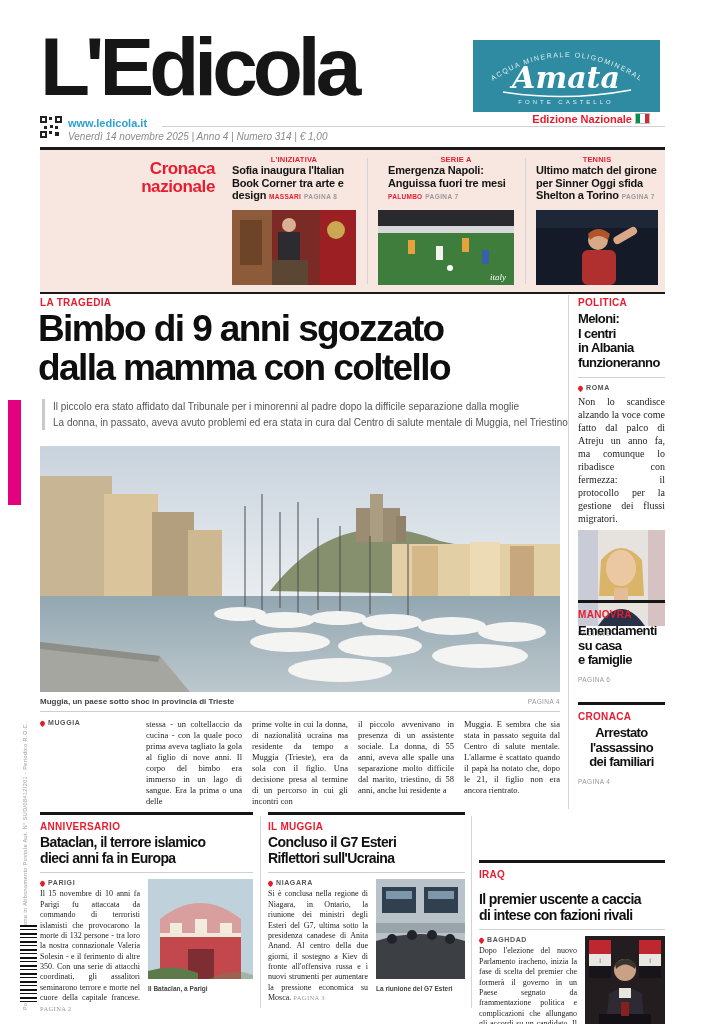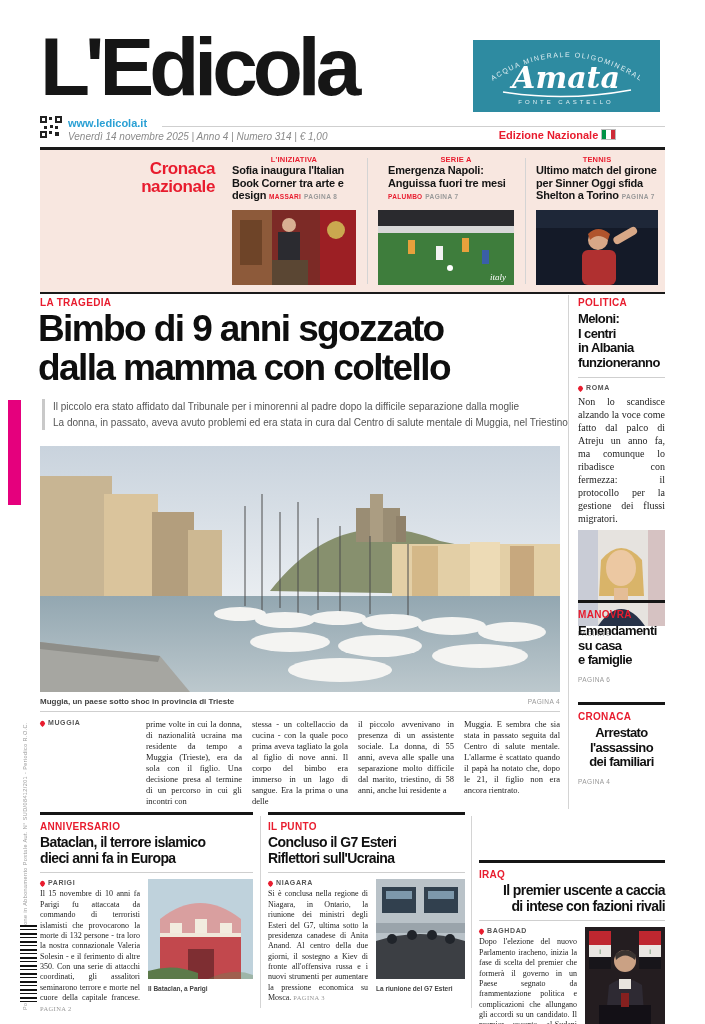--- a/index.html
+++ b/index.html
@@ -85,21 +85,21 @@
   <rect x="9" y="1" width="3" height="3" fill="#222"></rect>
     <rect x="10" y="9" width="3" height="3" fill="#222"></rect>
   <rect x="15" y="10" width="3" height="3" fill="#222"></rect>
     <rect x="9" y="15" width="3" height="3" fill="#222"></rect>
   <rect x="15" y="16" width="4" height="4" fill="#222"></rect>
     <rect x="4" y="10" width="3" height="3" fill="#222"></rect>
 </svg>
 <div class="abs website" style="left:68px;top:117px;">www.ledicola.it</div>
 <div class="abs hairline" style="left:162px;top:126px;width:503px;"></div>
 <div class="abs issueline" style="left:68px;top:131px;">Venerdì 14 novembre 2025 | Anno 4 | Numero 314 | € 1,00</div>
-<div class="abs edition" style="left:465px;top:129px;width:185px;text-align:center;"><span>Edizione Nazionale</span> <span class="flag"></span></div>
+<div class="abs edition" style="left:465px;top:113px;width:185px;"><span>Edizione Nazionale</span> <span class="flag"></span></div>
 
 <div class="abs strip" style="left:40px;top:147px;width:625px;height:142px;">
   <div class="abs strip-label prelines" style="left:15px;top:10px;width:160px;">Cronaca
 nazionale</div>
 
   <div class="abs" style="left:192px;top:5px;width:124px;">
     <div class="kicker-sm">L'INIZIATIVA</div>
     <div class="strip-head"><span>Sofia inaugura l'Italian Book Corner tra arte e design</span> <span class="strip-byline">MASSARI</span> <span class="pageref">PAGINA 8</span></div>
   </div>
   <svg class="abs" style="left:192px;top:60px;" width="124" height="75" viewBox="0 0 124 75" preserveAspectRatio="none">
@@ -204,22 +204,22 @@
   <path d="M0 196 L120 210 L118 216 L0 203 Z" fill="#8e8e89"></path>
 </svg>
 <div class="abs caption" style="left:40px;top:697px;">Muggia, un paese sotto shoc in provincia di Trieste</div>
 <div class="abs pageref" style="left:480px;top:698px;width:80px;text-align:right;">PAGINA 4</div>
 <div class="abs hairline" style="left:40px;top:711px;width:520px;"></div>
 
 <div class="abs" style="left:40px;top:719px;width:520px;height:90px;display:flex;gap:10px;">
   <div style="flex:1;">
     <div class="dateline"><span class="pin"></span><span>MUGGIA</span></div>
   </div>
+  <div class="bodytext serif" style="flex:1;">stessa - un coltellaccio da cucina - con la quale poco prima aveva tagliato la gola al figlio di nove anni. Il corpo del bimbo era immerso in un lago di sangue. Era la prima o una delle</div>
   <div class="bodytext serif" style="flex:1;">prime volte in cui la donna, di nazionalità ucraina ma residente da tempo a Muggia (Trieste), era da sola con il figlio. Una decisione presa al termine di un percorso in cui gli incontri con</div>
-  <div class="bodytext serif" style="flex:1;">stessa - un coltellaccio da cucina - con la quale poco prima aveva tagliato la gola al figlio di nove anni. Il corpo del bimbo era immerso in un lago di sangue. Era la prima o una delle</div>
   <div class="bodytext serif" style="flex:1;">il piccolo avvenivano in presenza di un assistente sociale. La donna, di 55 anni, aveva alle spalle una separazione molto difficile dal marito, triestino, di 58 anni, anche lui residente a</div>
   <div class="bodytext serif" style="flex:1;">Muggia. E sembra che sia stata in passato seguita dal Centro di salute mentale. L'allarme è scattato quando il papà ha notato che, dopo le 21, il figlio non era ancora rientrato.</div>
 </div>
 
 <div class="abs vline" style="left:568px;top:295px;height:514px;"></div>
 
 <div class="abs" style="left:578px;top:297px;width:87px;">
   <div class="kicker">POLITICA</div>
   <div class="rail-head prelines" style="margin-top:4px;">Meloni:
 I centri
@@ -285,21 +285,21 @@
         <path d="M0 100 L0 92 Q25 84 50 94 L50 100 Z" fill="#5c7a4a"></path>
         <path d="M60 100 Q85 88 105 96 L105 100 Z" fill="#68865260"></path>
       </svg>
       <div class="photocap">Il Bataclan, a Parigi</div>
     </div>
   </div>
 </div>
 
 <div class="abs" style="left:268px;top:812px;width:197px;">
   <div class="blackbar"></div>
-  <div class="kicker" style="margin-top:6px;">IL PUNTO</div>
+  <div class="kicker" style="margin-top:6px;">IL MUGGIA</div>
   <div class="bot-head prelines" style="margin-top:3px;">Concluso il G7 Esteri
 Riflettori sull'Ucraina</div>
   <div class="hairline" style="margin-top:6px;"></div>
   <div style="display:flex;gap:8px;margin-top:6px;">
     <div style="width:100px;">
       <div class="dateline"><span class="pin"></span><span>NIAGARA</span></div>
       <div class="bodytext serif" style="font-size:8px;margin-top:3px;"><span>Si è conclusa nella regione di Niagara, in Ontario, la riunione dei ministri degli Esteri del G7, ultima sotto la presidenza canadese di Anita Anand. Al centro della due giorni, il sostegno a Kiev di fronte all'offensiva russa e i nuovi strumenti per aumentare la pressione economica su Mosca.</span> <span class="pageref">PAGINA 3</span></div>
     </div>
     <div style="flex:1;">
       <svg width="89" height="100" viewBox="0 0 89 100" preserveAspectRatio="none">
@@ -318,21 +318,21 @@
         </g>
       </svg>
       <div class="photocap">La riunione del G7 Esteri</div>
     </div>
   </div>
 </div>
 
 <div class="abs" style="left:479px;top:860px;width:186px;">
   <div class="blackbar"></div>
   <div class="kicker" style="margin-top:6px;">IRAQ</div>
-  <div class="bot-head prelines" style="margin-top:3px;text-align:right;">Il premier uscente a caccia
+  <div class="bot-head prelines" style="margin-top:12px;">Il premier uscente a caccia
 di intese con fazioni rivali</div>
   <div class="hairline" style="margin-top:6px;"></div>
   <div style="display:flex;gap:8px;margin-top:6px;">
     <div style="width:98px;">
       <div class="dateline"><span class="pin"></span><span>BAGHDAD</span></div>
       <div class="bodytext serif" style="font-size:8px;margin-top:3px;"><span>Dopo l'elezione del nuovo Parlamento iracheno, inizia la fase di scelta del premier che formerà il governo in un Paese segnato da frammentazione politica e complicazioni che allungano gli accordi su un candidato. Il premier uscente al-Sudani cerca il sostegno di fazioni rivali per ottenere un secondo mandato.</span> <span class="pageref">PAGINA 2</span></div>
     </div>
     <div style="flex:1;">
       <svg width="80" height="100" viewBox="0 0 80 100" preserveAspectRatio="none">
         <rect width="80" height="100" fill="#241d20"></rect>

